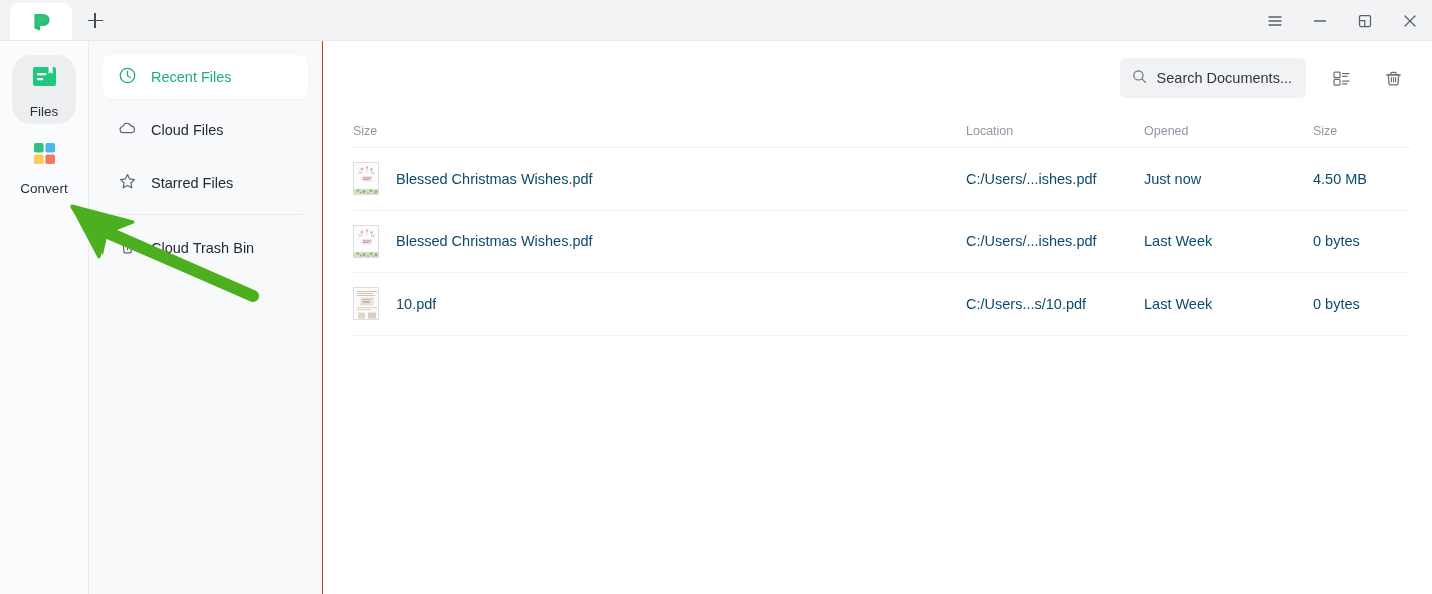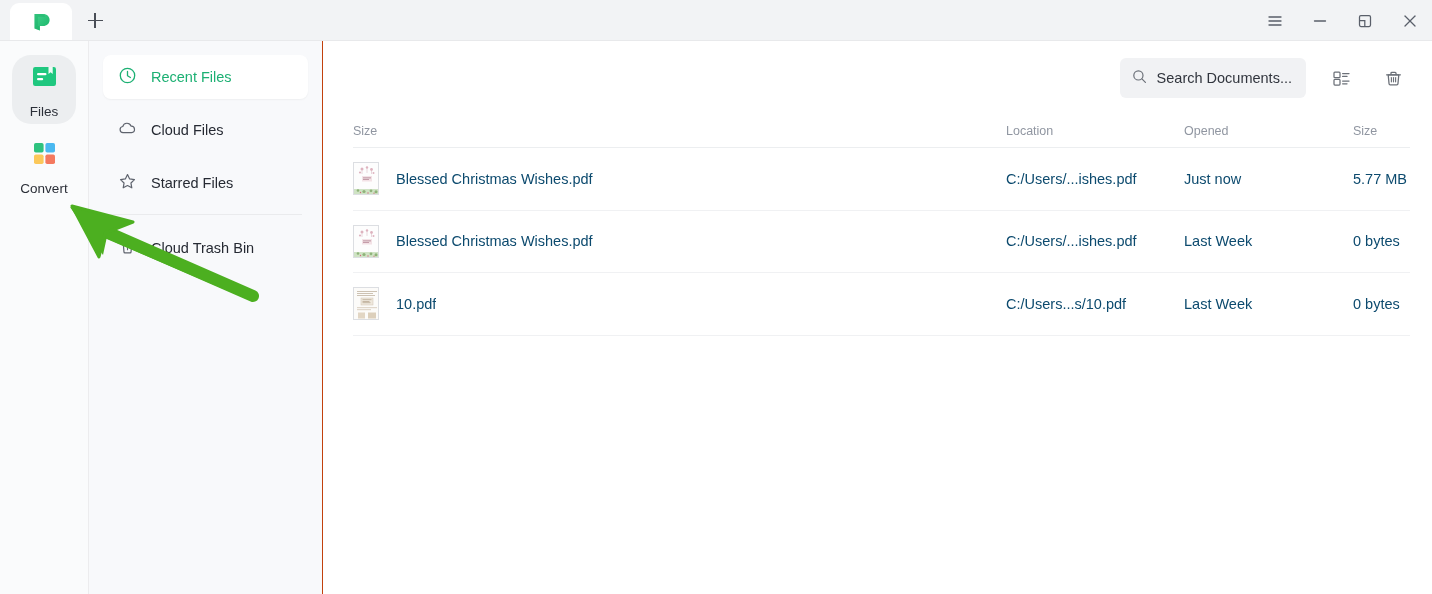--- a/index.html
+++ b/index.html
@@ -242,21 +242,21 @@
 
   .row {
     display: flex;
     align-items: center;
     height: 62.5px;
     border-bottom: 1px solid #f0f1f3;
     cursor: pointer;
   }
 
   .col-name     { flex: 0 0 613px; display: flex; align-items: center; gap: 17px; }
-  .col-location { flex: 0 0 178px; margin-left: 40px; }
+  .col-location { flex: 0 0 178px; }
   .col-opened   { flex: 0 0 169px; }
   .col-size     { flex: 1 1 auto; }
 
   .cell-text {
     font-size: 14.5px;
     color: #0c4a6e;
     white-space: nowrap;
     overflow: hidden;
     text-overflow: ellipsis;
   }
@@ -499,21 +499,21 @@
                   <circle cx="6.5" cy="29.5" r="0.7"></circle>
                     <circle cx="14" cy="30" r="0.7"></circle>
                   <circle cx="20" cy="30.2" r="0.6"></circle>
                 </g>
               </svg>
             </span>
             <span class="cell-text">Blessed Christmas Wishes.pdf</span>
           </div>
           <div class="col-location cell-text">C:/Users/...ishes.pdf</div>
           <div class="col-opened cell-text">Just now</div>
-          <div class="col-size cell-text">5.77 MB</div>
+          <div class="col-size cell-text">4.50 MB</div>
         </div>
 
         <div class="row">
           <div class="col-name">
             <span class="thumb">
               <svg width="26" height="33" viewBox="0 0 26 33">
                 <rect width="26" height="33" fill="#fdfdfd"></rect>
                 <g fill="#d9a7b5" opacity="0.85">
                   <circle cx="8" cy="6" r="1.5"></circle>
                   <circle cx="13" cy="4.5" r="1.2"></circle>

